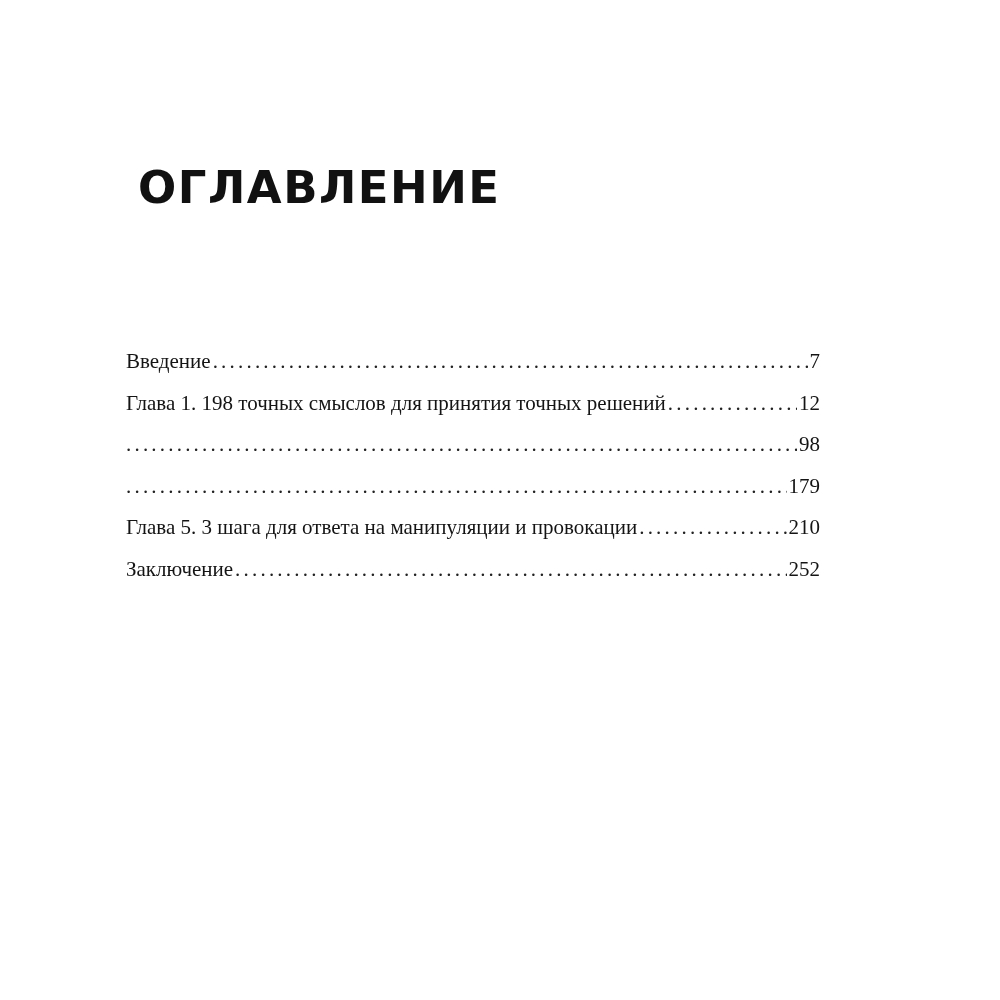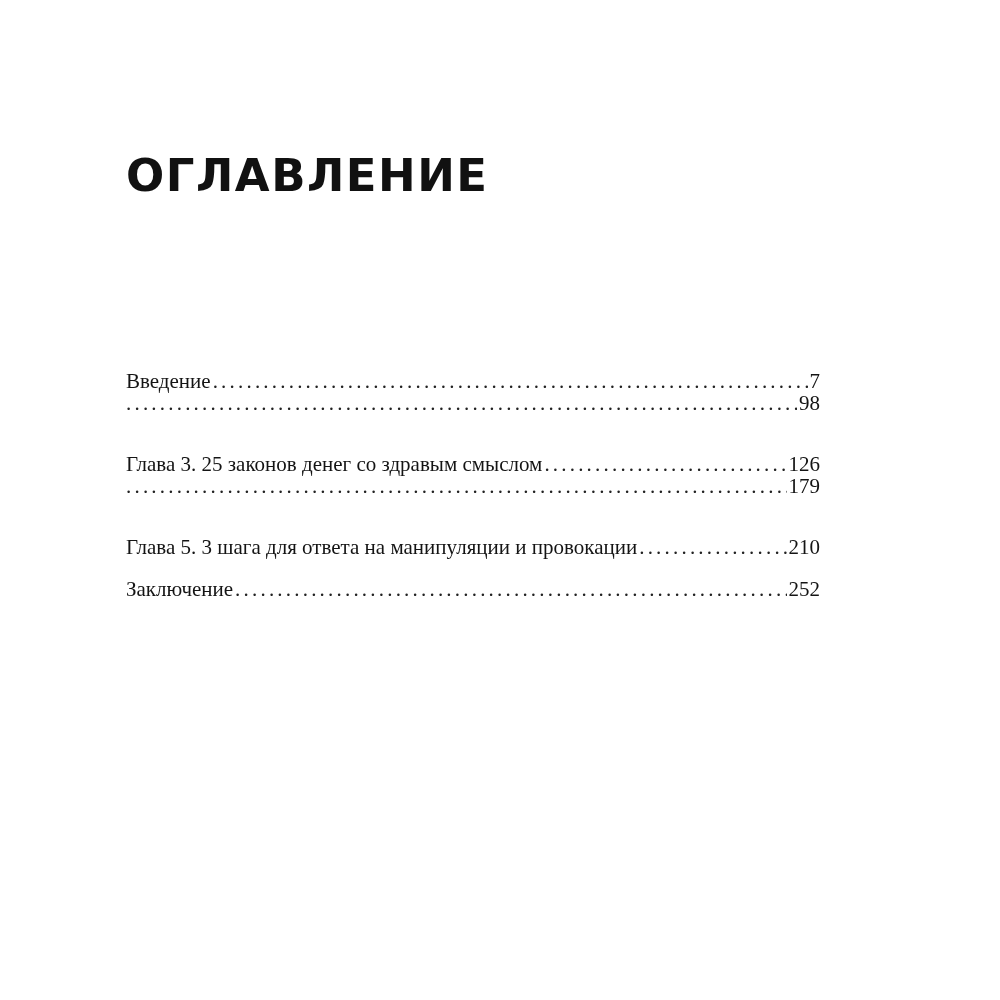--- a/index.html
+++ b/index.html
@@ -11,21 +11,21 @@
       width: 1000px;
       height: 1000px;
       position: relative;
       overflow: hidden;
       color: #141414;
     }
     .page-title {
       position: absolute;
       left: 126px;
       top: 148px;
-      margin: 0;
+      margin: 12px;
       font-family: "DejaVu Sans", sans-serif;
       font-weight: bold;
       font-size: 45px;
       letter-spacing: 1.5px;
       line-height: 56px;
       color: #111111;
     }
     .toc {
       position: absolute;
       left: 126px;
@@ -40,21 +40,20 @@
     .toc-entry {
       display: flex;
       align-items: baseline;
       height: 41.5px;
       line-height: 30px;
       white-space: nowrap;
     }
     .toc-title {
       flex: 0 0 auto;
       padding-right: 2px;
-      margin-top: 20px;
     }
     .toc-leader {
       flex: 1 1 auto;
       overflow: hidden;
       letter-spacing: 3.2px;
       color: #222;
     }
     .toc-leader::before {
       content: "........................................................................................................................................................";
     }
@@ -68,27 +67,27 @@
 
 <h1 class="page-title">ОГЛАВЛЕНИЕ</h1>
 
 <ul class="toc">
   <li class="toc-entry">
     <span class="toc-title">Введение</span>
     <span class="toc-leader"></span>
     <span class="toc-page">7</span>
   </li>
   <li class="toc-entry">
+    <span class="toc-title">Глава 1. 198 точных смыслов для принятия точных решений</span>
+    <span class="toc-leader"></span>
+    <span class="toc-page">12</span>
+  </li>
+  <li class="toc-entry">
     <span class="toc-leader"></span>
     <span class="toc-page">98</span>
-  </li>
-  <li class="toc-entry">
-    <span class="toc-title">Глава 3. 25 законов денег со здравым смыслом</span>
-    <span class="toc-leader"></span>
-    <span class="toc-page">126</span>
   </li>
   <li class="toc-entry">
     <span class="toc-leader"></span>
     <span class="toc-page">179</span>
   </li>
   <li class="toc-entry">
     <span class="toc-title">Глава 5. 3 шага для ответа на манипуляции и провокации</span>
     <span class="toc-leader"></span>
     <span class="toc-page">210</span>
   </li>

